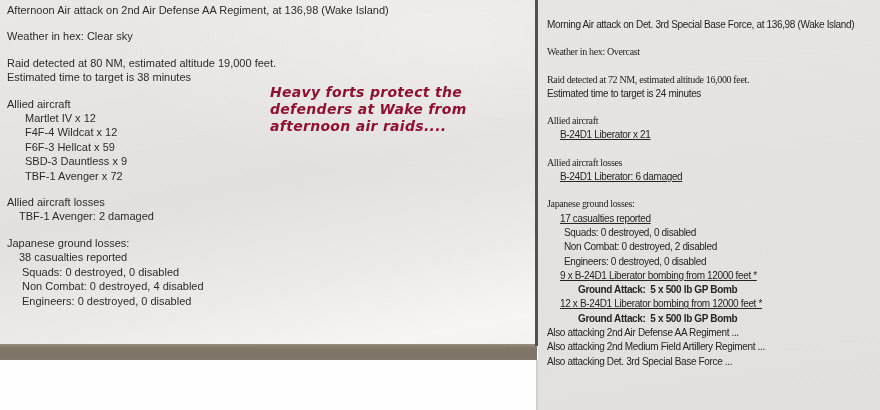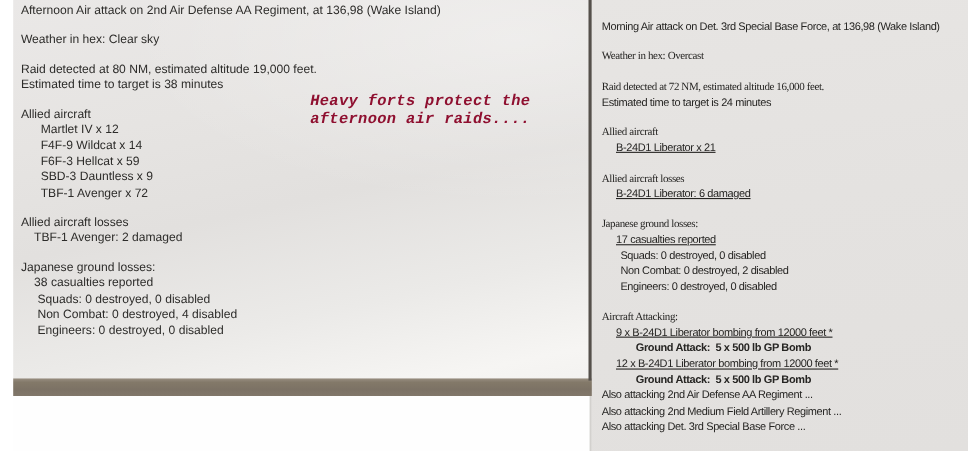--- a/index.html
+++ b/index.html
@@ -2,21 +2,21 @@
 <html><head>
 <meta charset="utf-8">
 <style>
   html,body{margin:0;padding:0;}
   body{width:880px;height:410px;overflow:hidden;background:#ffffff;}
   .stage{position:relative;width:880px;height:410px;
          font-family:"Liberation Sans","DejaVu Sans",sans-serif;}
 
   
   .panel{position:absolute;top:0;height:410px;}
-  .panel-left{left:12px;width:546px;}
+  .panel-left{left:0;width:546px;}
   .photo-bg{position:absolute;left:0;top:0;width:537px;height:344px;
      background:
        radial-gradient(120% 80% at 85% 10%, rgba(255,255,255,.35) 0%, rgba(255,255,255,0) 55%),
        linear-gradient(168deg,#eae8e7 0%,#e6e4e2 30%,#e2e0de 52%,#ebeae8 75%,#f6f5f3 93%,#f3f2f0 100%);}
   .desk-strip{position:absolute;left:0;top:344px;width:537px;height:16px;
      background:linear-gradient(180deg,#988e81 0%,#837969 22%,#7c7265 62%,#81776a 100%);}
   .page-white{position:absolute;left:0;top:360px;width:537px;height:50px;background:#fefefe;}
 
   
   .divider{position:absolute;left:535px;top:0;width:3px;height:346px;background:#55504b;}
@@ -35,54 +35,55 @@
   .panel-left  .gap{margin-top:12px;}
   .panel-right .gap{margin-top:13px;font-family:Liberation Serif, serif;}
   .panel-left  .i1{padding-left:12px;} .panel-left  .i2{padding-left:15px;} .panel-left  .i3{padding-left:18px;}
   .panel-right .i1{padding-left:13px;text-decoration:underline;} .panel-right .i2{padding-left:17px;} .panel-right .i3{padding-left:31px;font-weight:bold;}
 
   
   .annotation{position:absolute;left:270px;top:84px;width:215px;
      color:#8f1030;font-weight:bold;font-style:italic;
      font-size:14px;line-height:17px;letter-spacing:.3px;
      font-family:"DejaVu Sans","Liberation Sans",sans-serif;}
-  .annotation div{white-space:pre;font-family:Liberation Mono, monospace;}
+  .annotation div{white-space:pre;}
 </style>
 </head>
 <body>
 
 <div class="stage">
 
   <section class="panel panel-left">
     <div class="photo-bg"></div>
     <div class="desk-strip"></div>
     <div class="page-white"></div>
 
     <div class="report">
         <div class="rline i0">Afternoon Air attack on 2nd Air Defense AA Regiment, at 136,98 (Wake Island)</div>
         <div class="rline i0 gap">Weather in hex: Clear sky</div>
         <div class="rline i0 gap">Raid detected at 80 NM, estimated altitude 19,000 feet.</div>
         <div class="rline i0">Estimated time to target is 38 minutes</div>
         <div class="rline i0 gap">Allied aircraft</div>
         <div class="rline i3">Martlet IV x 12</div>
-        <div class="rline i3">F4F-9 Wildcat x 14</div>
+        <div class="rline i3">F4F-4 Wildcat x 12</div>
         <div class="rline i3">F6F-3 Hellcat x 59</div>
         <div class="rline i3">SBD-3 Dauntless x 9</div>
         <div class="rline i3">TBF-1 Avenger x 72</div>
         <div class="rline i0 gap">Allied aircraft losses</div>
         <div class="rline i1">TBF-1 Avenger: 2 damaged</div>
         <div class="rline i0 gap">Japanese ground losses:</div>
         <div class="rline i1">38 casualties reported</div>
         <div class="rline i2">Squads: 0 destroyed, 0 disabled</div>
         <div class="rline i2">Non Combat: 0 destroyed, 4 disabled</div>
         <div class="rline i2">Engineers: 0 destroyed, 0 disabled</div>
       </div>
 
     <div class="annotation">
       <div>Heavy forts protect the</div>
+      <div>defenders at Wake from</div>
       <div>afternoon air raids....</div>
     </div>
   </section>
 
   <div class="divider"></div>
   <div class="divider-low"></div>
 
   <section class="panel panel-right">
     <div class="report">
         <div class="rline i0">Morning Air attack on Det. 3rd Special Base Force, at 136,98 (Wake Island)</div>
@@ -91,21 +92,20 @@
         <div class="rline i0">Estimated time to target is 24 minutes</div>
         <div class="rline i0 gap">Allied aircraft</div>
         <div class="rline i1">B-24D1 Liberator x 21</div>
         <div class="rline i0 gap">Allied aircraft losses</div>
         <div class="rline i1">B-24D1 Liberator: 6 damaged</div>
         <div class="rline i0 gap">Japanese ground losses:</div>
         <div class="rline i1">17 casualties reported</div>
         <div class="rline i2">Squads: 0 destroyed, 0 disabled</div>
         <div class="rline i2">Non Combat: 0 destroyed, 2 disabled</div>
         <div class="rline i2">Engineers: 0 destroyed, 0 disabled</div>
-        <div class="rline i0 gap">Aircraft Attacking:</div>
         <div class="rline i1">9 x B-24D1 Liberator bombing from 12000 feet *</div>
         <div class="rline i3">Ground Attack:  5 x 500 lb GP Bomb</div>
         <div class="rline i1">12 x B-24D1 Liberator bombing from 12000 feet *</div>
         <div class="rline i3">Ground Attack:  5 x 500 lb GP Bomb</div>
         <div class="rline i0">Also attacking 2nd Air Defense AA Regiment ...</div>
         <div class="rline i0">Also attacking 2nd Medium Field Artillery Regiment ...</div>
         <div class="rline i0">Also attacking Det. 3rd Special Base Force ...</div>
       </div>
   </section>
 

